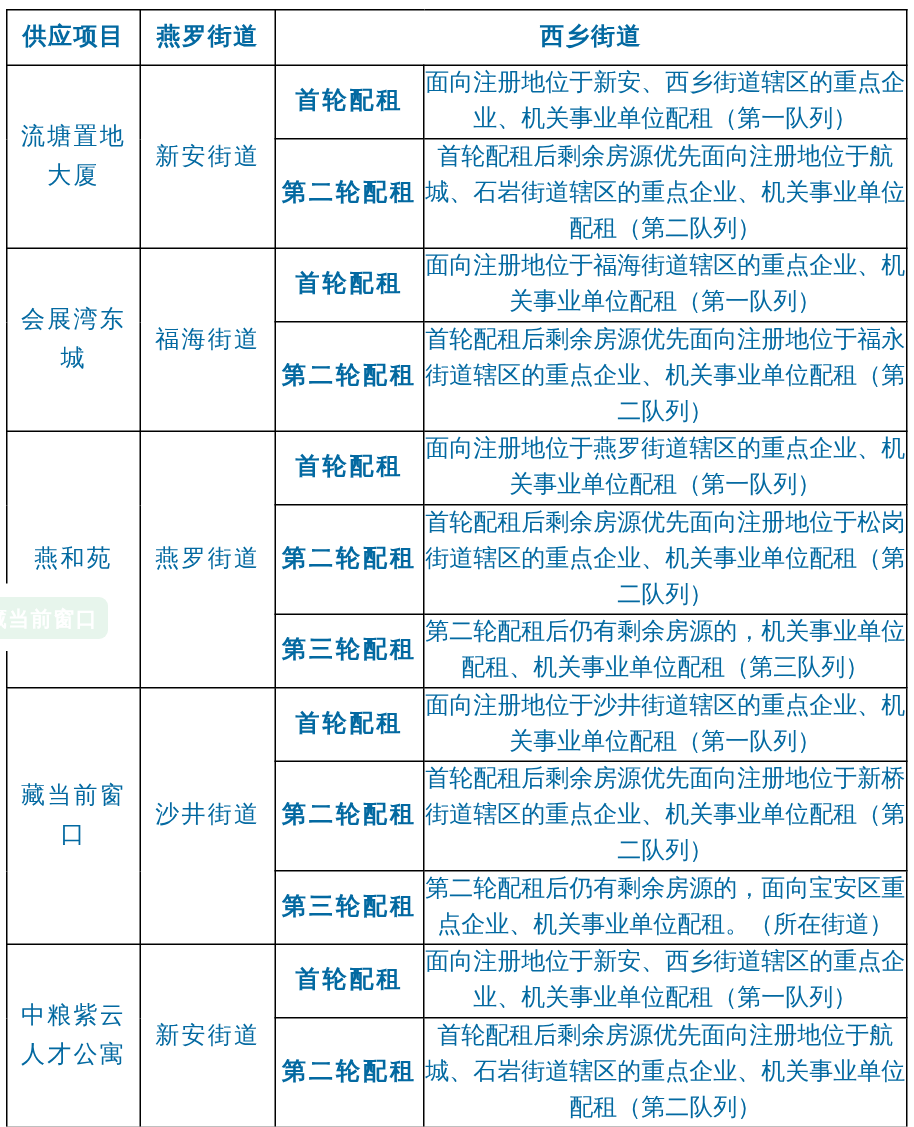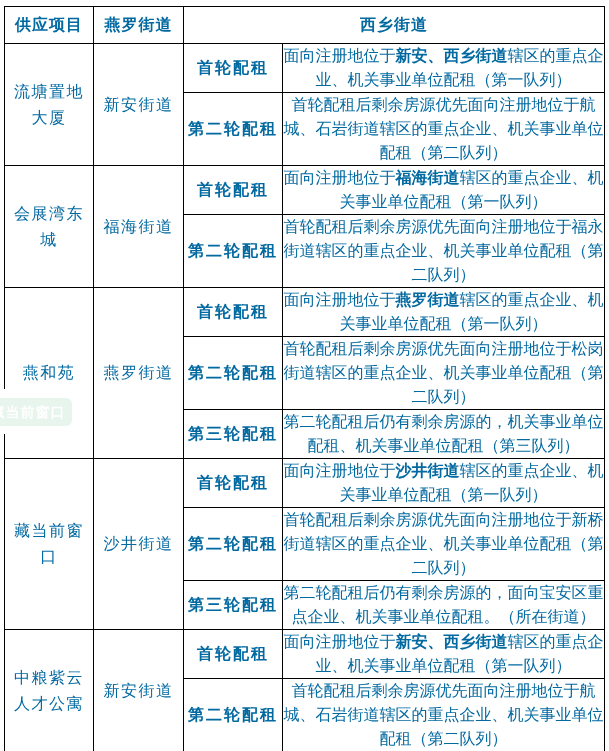--- a/index.html
+++ b/index.html
@@ -45,21 +45,21 @@
   td.cell-project .wrap4 {
     display: inline-block;
     width: 70px;
     letter-spacing: 1.5px;
     line-height: 26px;
     text-align: center;
   }
   td.cell-street { letter-spacing: 1.5px; }
   td.cell-round  { letter-spacing: 2px; font-weight: bold; }
   td.cell-desc   { padding: 0 4px; }
-  td.cell-desc b { font-weight: 700; margin-top: 48px; }
+  td.cell-desc b { font-weight: 400; margin-top: 48px; }
   
   .tooltip-halo {
     position: absolute;
     left: -20px; top: 389px;
     width: 102px; height: 45px;
     background: #ffffff;
     border-radius: 14px;
   }
   .overlay-tooltip {
     position: absolute;

